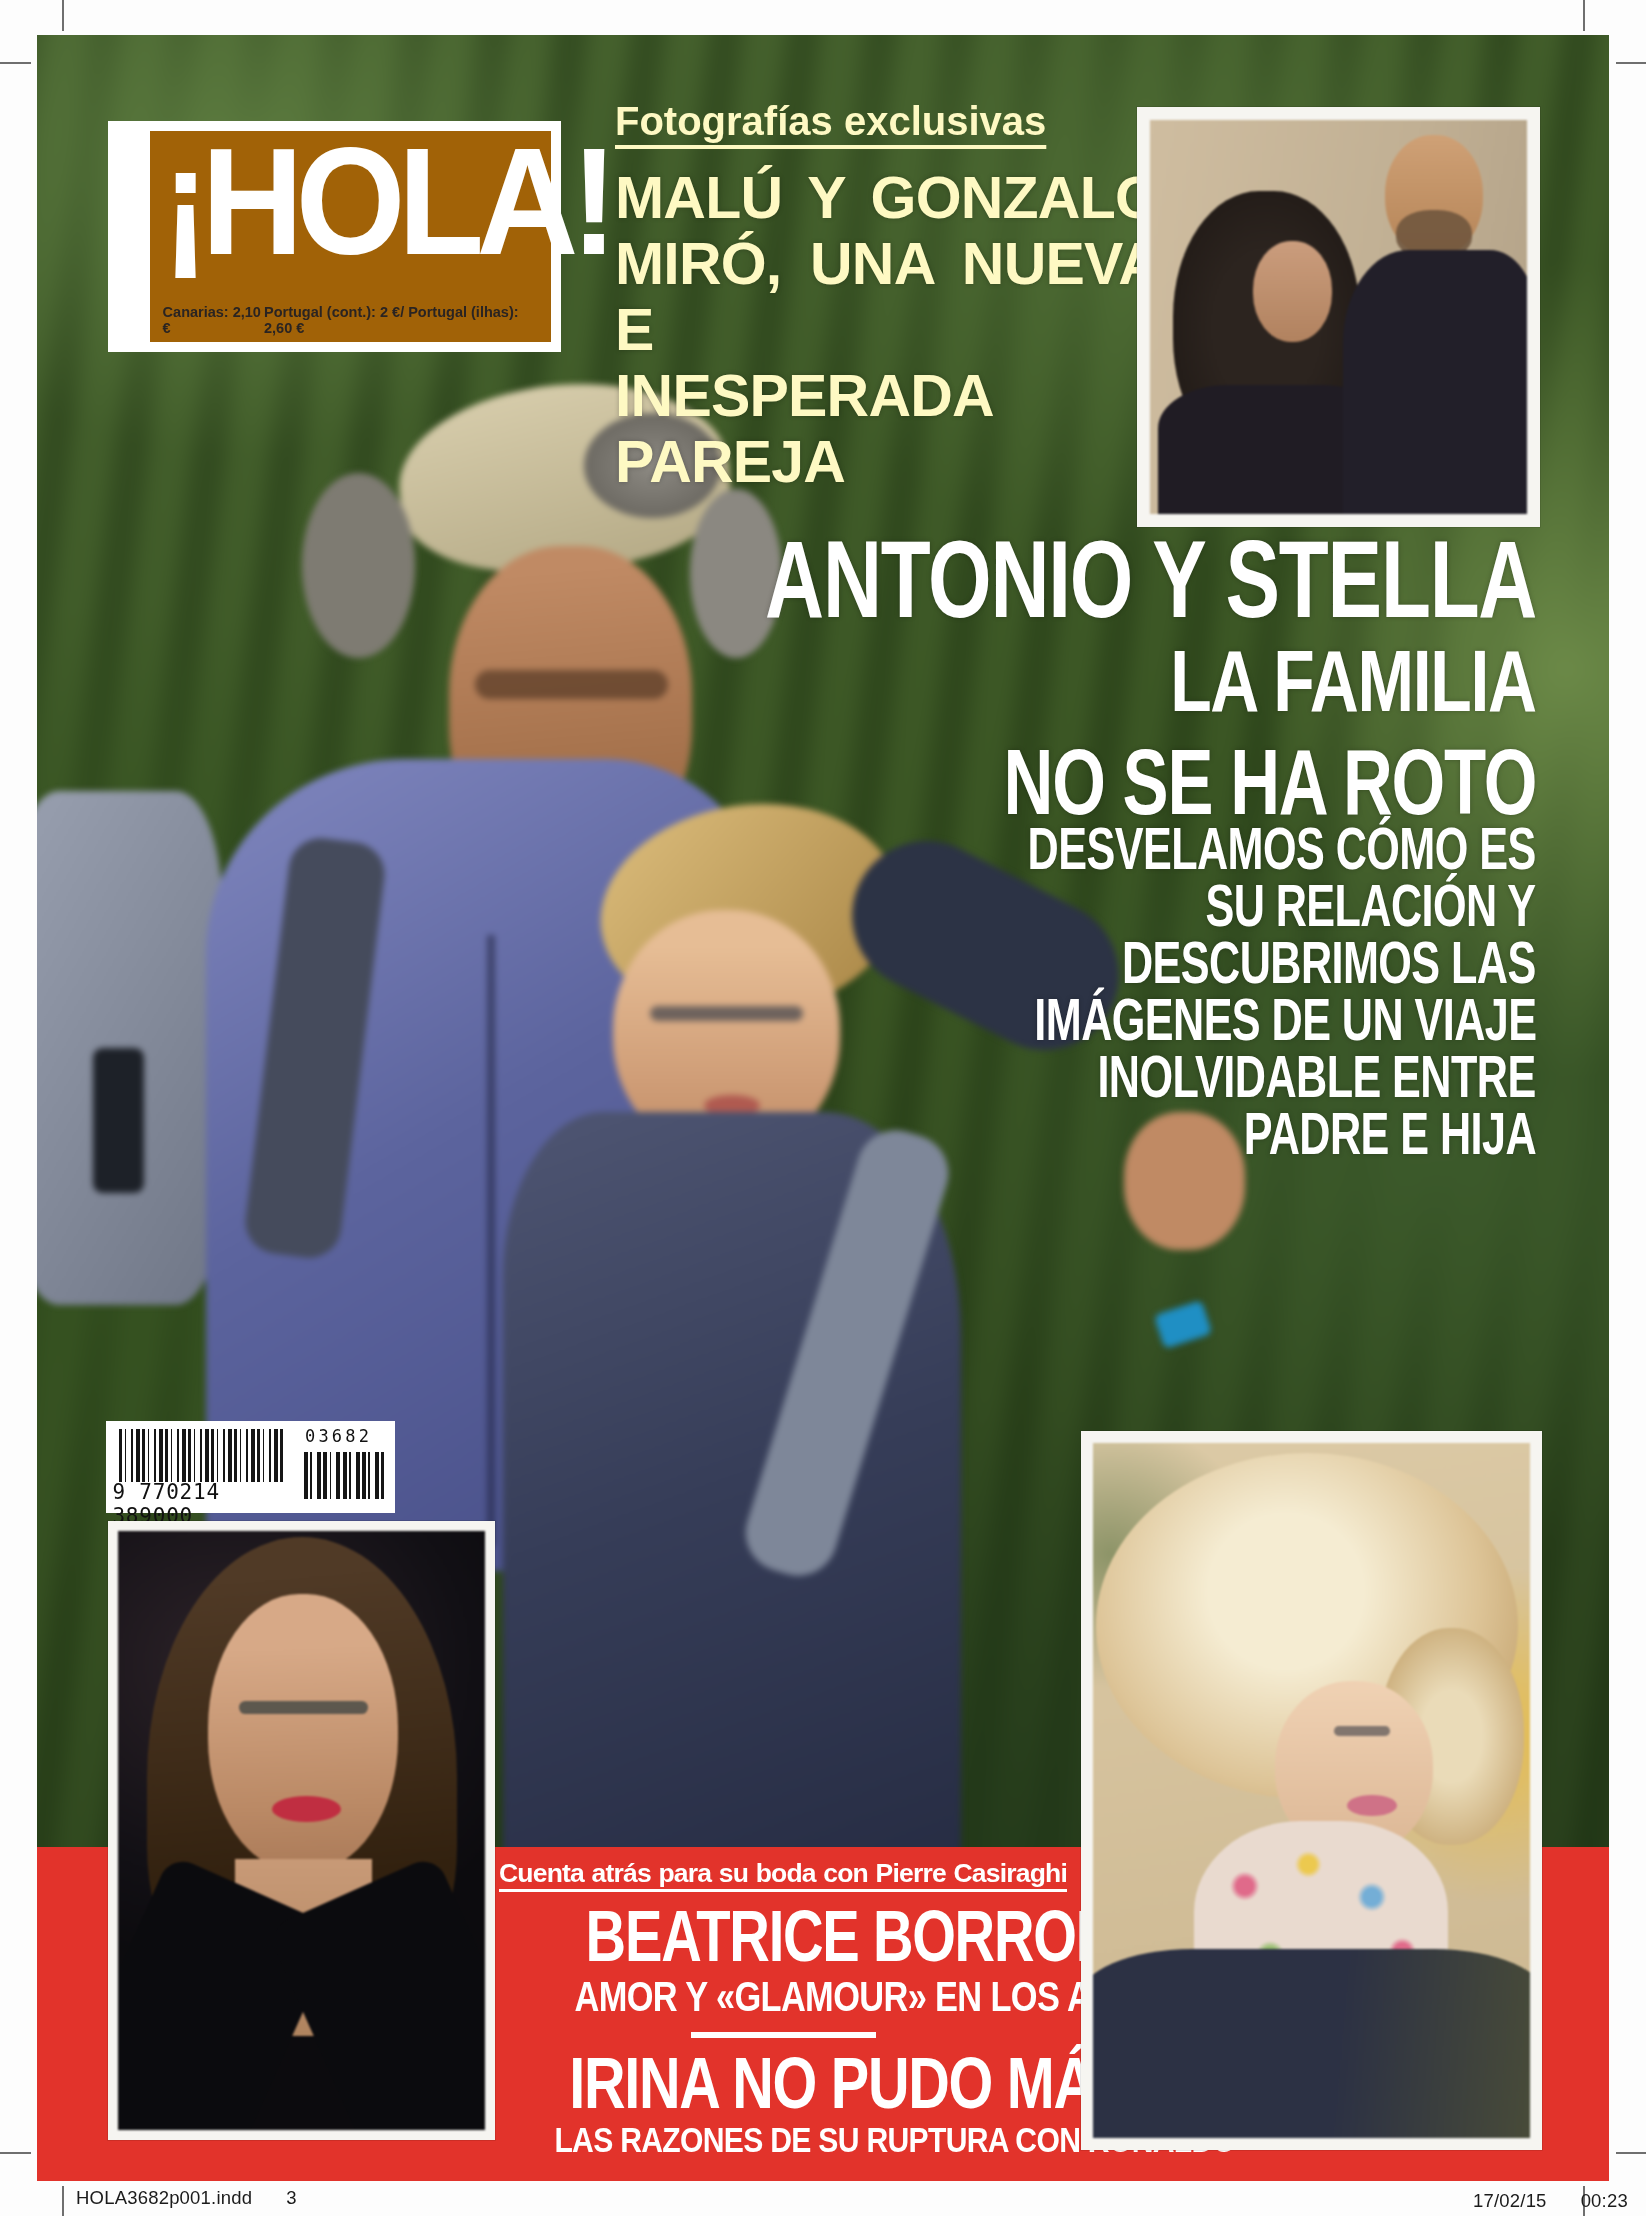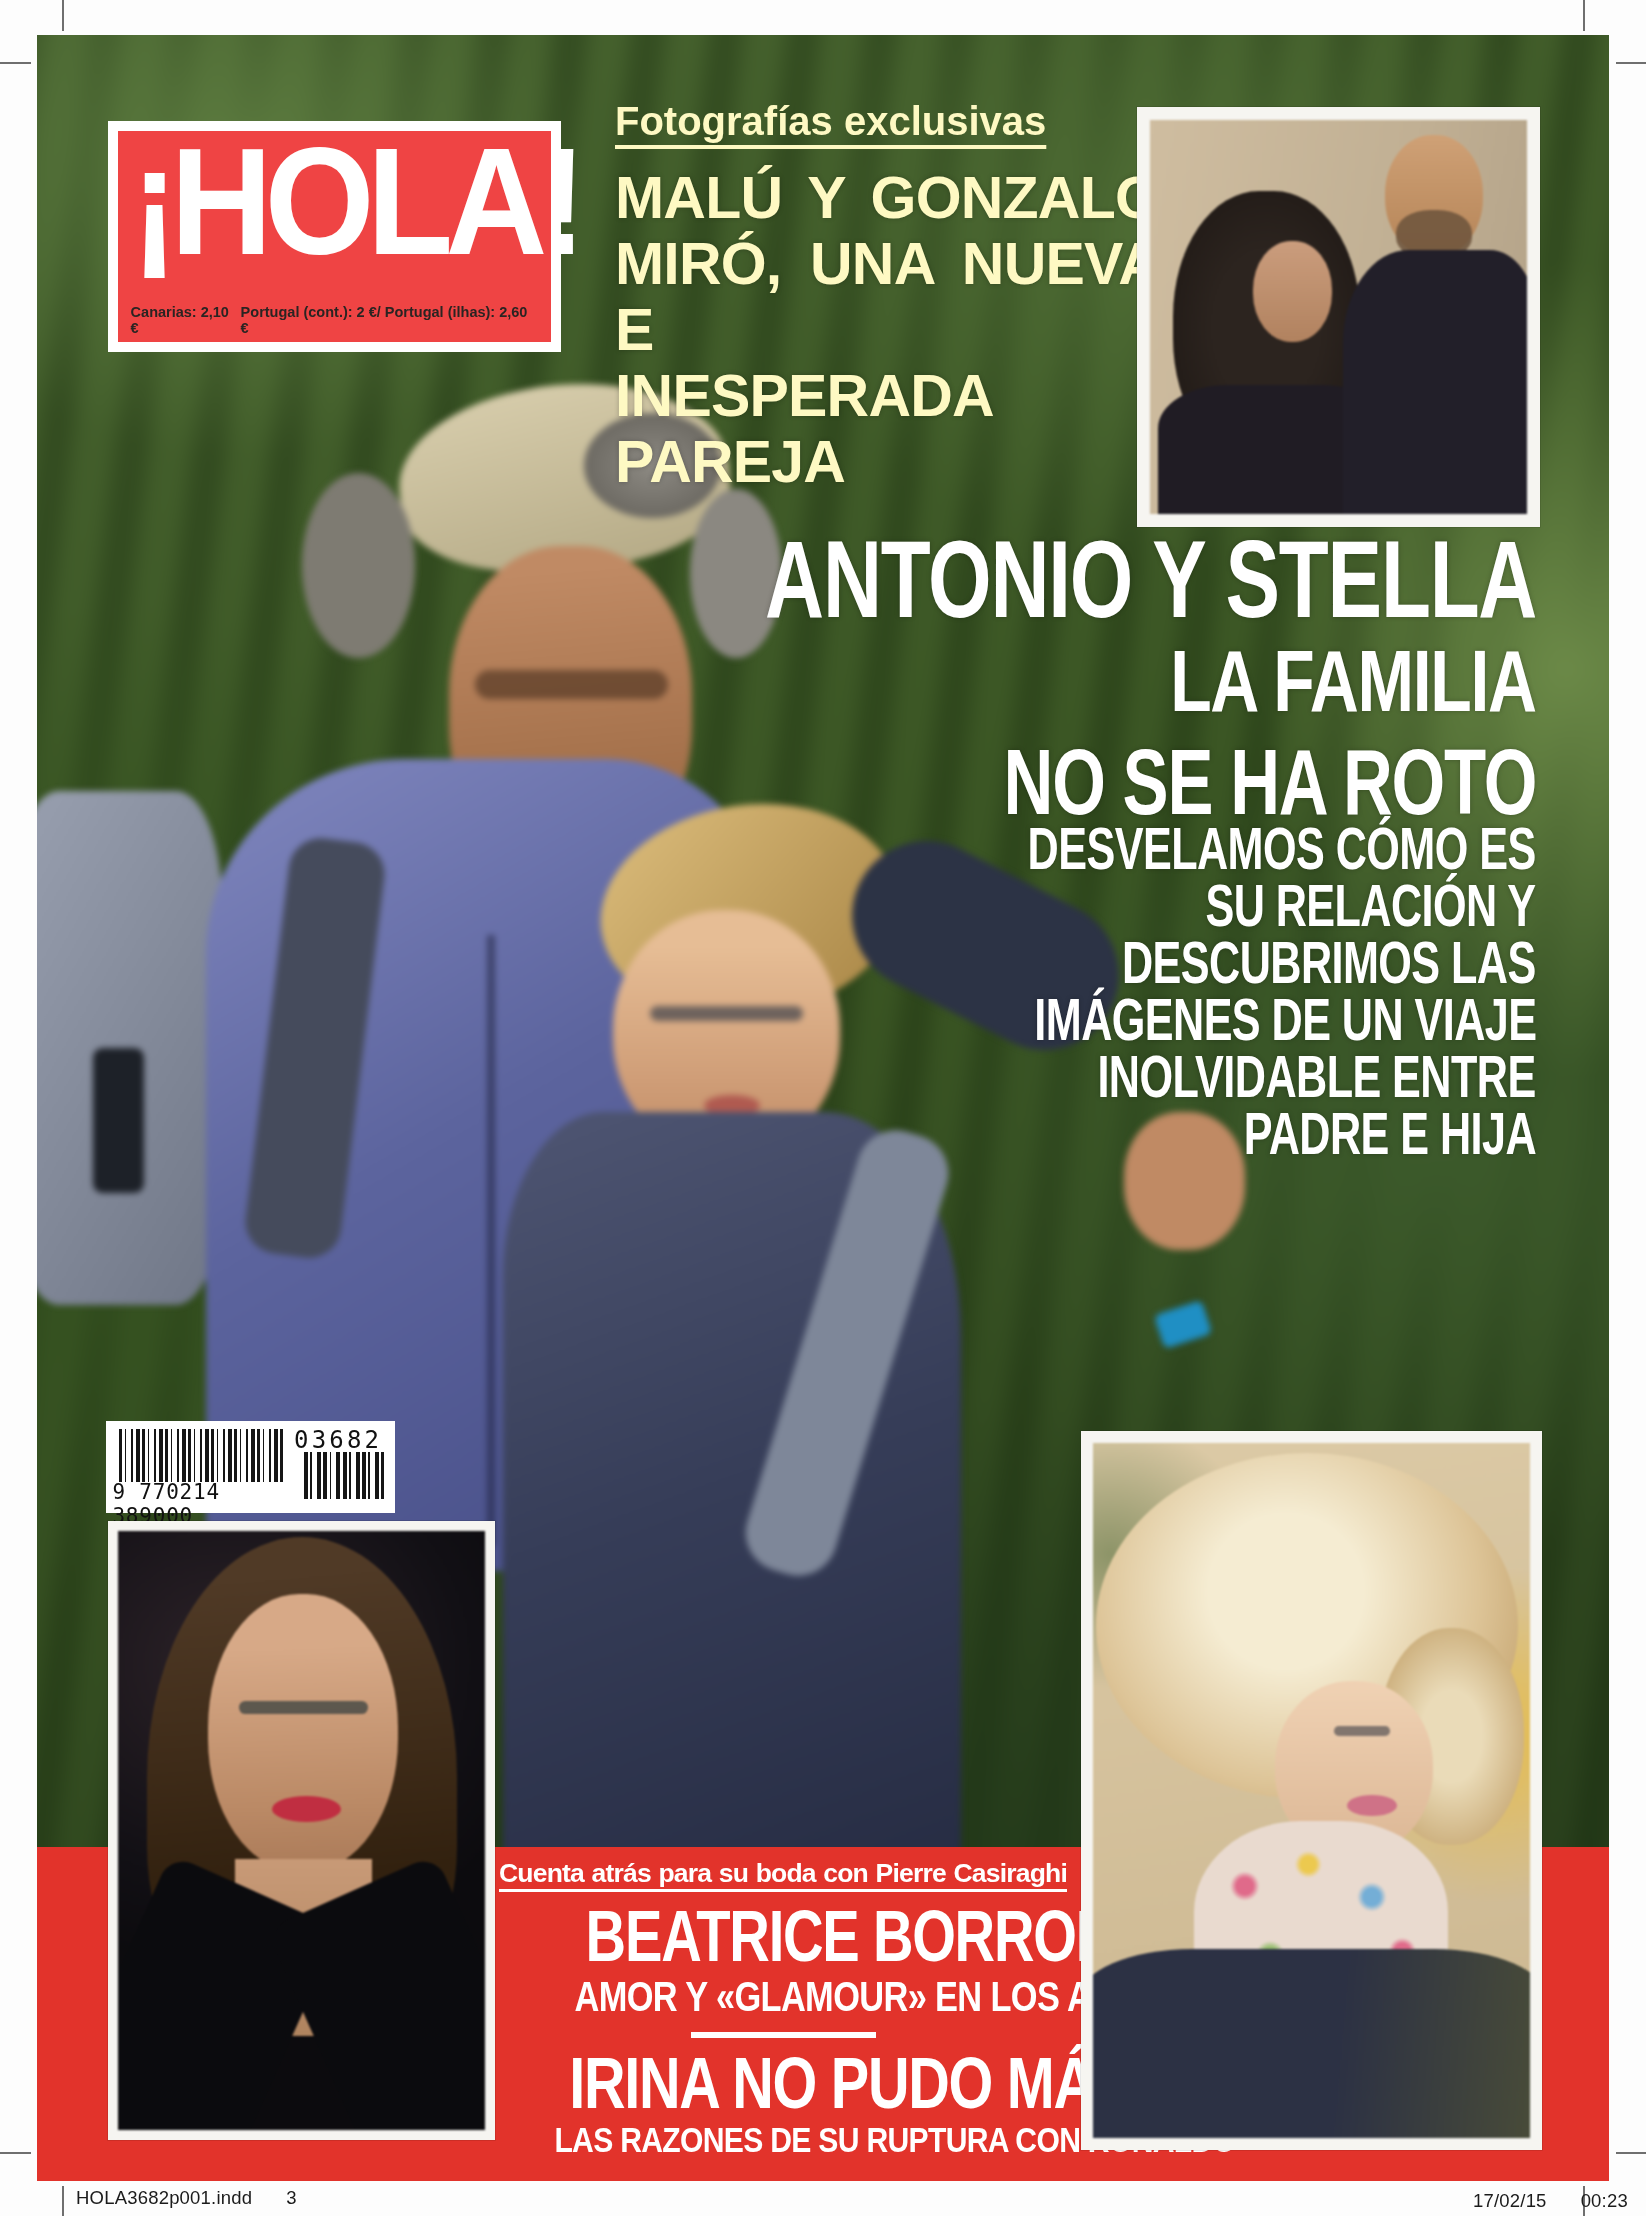--- a/index.html
+++ b/index.html
@@ -23,21 +23,21 @@
       radial-gradient(884px 724px at 50% 88%, #22381a 0%, rgba(34,56,26,0) 78%),
       repeating-linear-gradient(97deg, rgba(16,34,8,.30) 0 35px, rgba(16,34,8,0) 35px 77px),
       linear-gradient(160deg,#47632f 0%,#3a5523 45%,#24391a 100%);}
   .figures{position:absolute;inset:0;filter:blur(3.2px);}
   .blob{position:absolute;}
   
   .ph{position:absolute;background:#f6f5f1;box-shadow:0 0 0 0.8px rgba(0,0,0,.12);}
   .ph .art{position:absolute;overflow:hidden;}
   
   .logo-box{position:absolute;left:71px;top:86px;width:453px;height:231px;background:#fff;}
-  .logo-red{position:absolute;inset:9.6px;background:#ef4444;color:#fff;}
+  .logo-red{position:absolute;inset:9.6px;background:#a16207;color:#fff;margin-left:32px;}
   .logo-word{position:absolute;left:0;right:0;top:-17.7px;text-align:center;font-weight:bold;
     font-size:150px;letter-spacing:-8px;transform:scale(.94,1.02);transform-origin:center top;}
   .issue-line{position:absolute;left:13px;right:13px;top:161px;color:#231f20;font-weight:bold;
     font-size:25px;letter-spacing:-0.4px;text-align:justify;text-align-last:justify;}
   .price-row{position:absolute;left:13px;right:13px;bottom:6.4px;display:flex;
     justify-content:space-between;color:#2a2422;font-weight:bold;font-size:14.5px;align-items:flex-end;}
   
   .top-feature{position:absolute;left:578px;top:64px;width:545px;color:#fef9c3;}
   .tf-kicker{font-size:40px;font-weight:bold;text-decoration:underline;
     text-decoration-thickness:4px;text-underline-offset:9.6px;margin:0 0 21px 0;}
@@ -53,22 +53,22 @@
   .hl-sub{top:785px;font-size:60px;line-height:57px;}
   .hl-sub div{white-space:nowrap;}
   .hl-sub .cond{transform:scaleX(.72);letter-spacing:-0.8px;}
   
   .barcode{position:absolute;left:69px;top:1386px;width:289px;height:92px;background:#fff;}
   .ean-bars{position:absolute;left:13px;top:8px;width:166px;height:53px;
     background:repeating-linear-gradient(90deg,#151515 0 3.2px,#fff 3.2px 5.6px,#151515 5.6px 7.2px,
       #fff 7.2px 12px,#151515 12px 13.7px,#fff 13.7px 17px,#151515 17px 21px,#fff 21px 23px);}
   .ean-num{position:absolute;left:6.4px;top:59px;width:185px;color:#111;
     font-family:"DejaVu Sans Mono",monospace;font-size:21px;letter-spacing:0.8px;}
-  .addon-num{position:absolute;left:188px;top:4.8px;width:80px;text-align:right;color:#111;
-    font-family:"DejaVu Sans Mono",monospace;font-size:24px;letter-spacing:3.2px;}
+  .addon-num{position:absolute;left:199px;top:4.8px;width:80px;text-align:left;color:#111;
+    font-family:"DejaVu Sans Mono",monospace;font-size:17px;letter-spacing:3.2px;}
   .addon-bars{position:absolute;left:198px;top:31px;width:80px;height:47px;
     background:repeating-linear-gradient(90deg,#151515 0 4px,#fff 4px 6.4px,#151515 6.4px 8px,
       #fff 8px 13px,#151515 13px 17px,#fff 17px 19.3px);}
   
   .red-banner{position:absolute;left:0;top:1812px;width:1572px;height:334px;background:#e2332b;}
   .banner-text{position:absolute;left:462px;top:1823px;width:568px;color:#fff;text-align:center;}
   .bn-kicker{font-size:26.5px;font-weight:bold;letter-spacing:-0.8px;text-decoration:underline;
     text-decoration-thickness:3.2px;text-underline-offset:7.2px;text-align:justify;
     text-align-last:justify;margin-bottom:13px;}
   .bn-h1{font-size:72px;line-height:69px;white-space:nowrap;}

